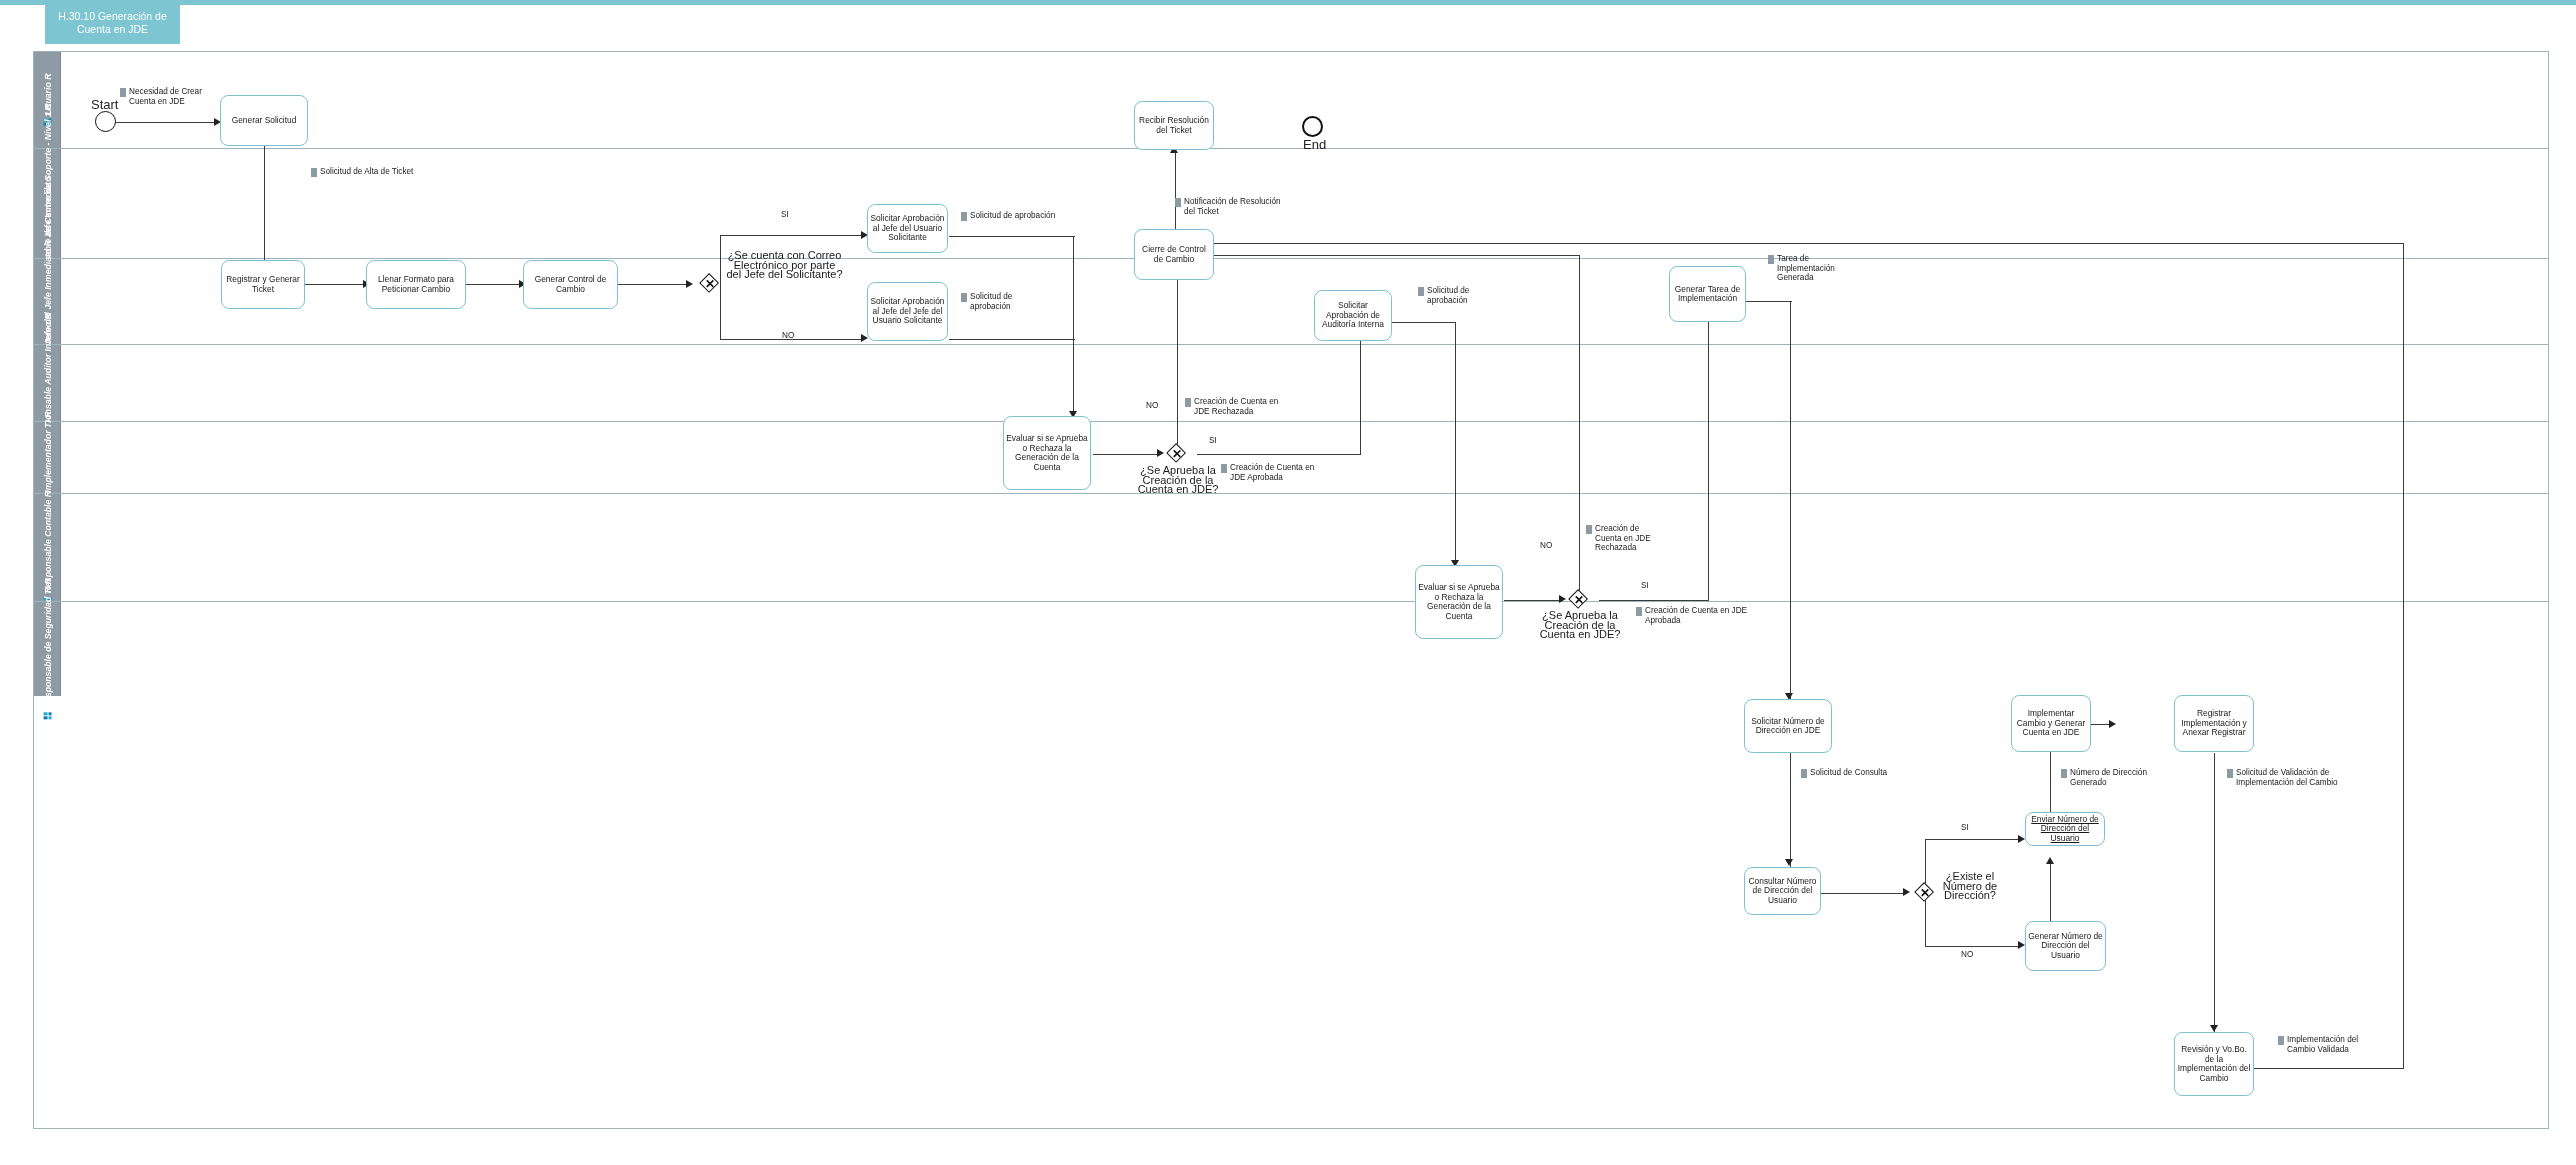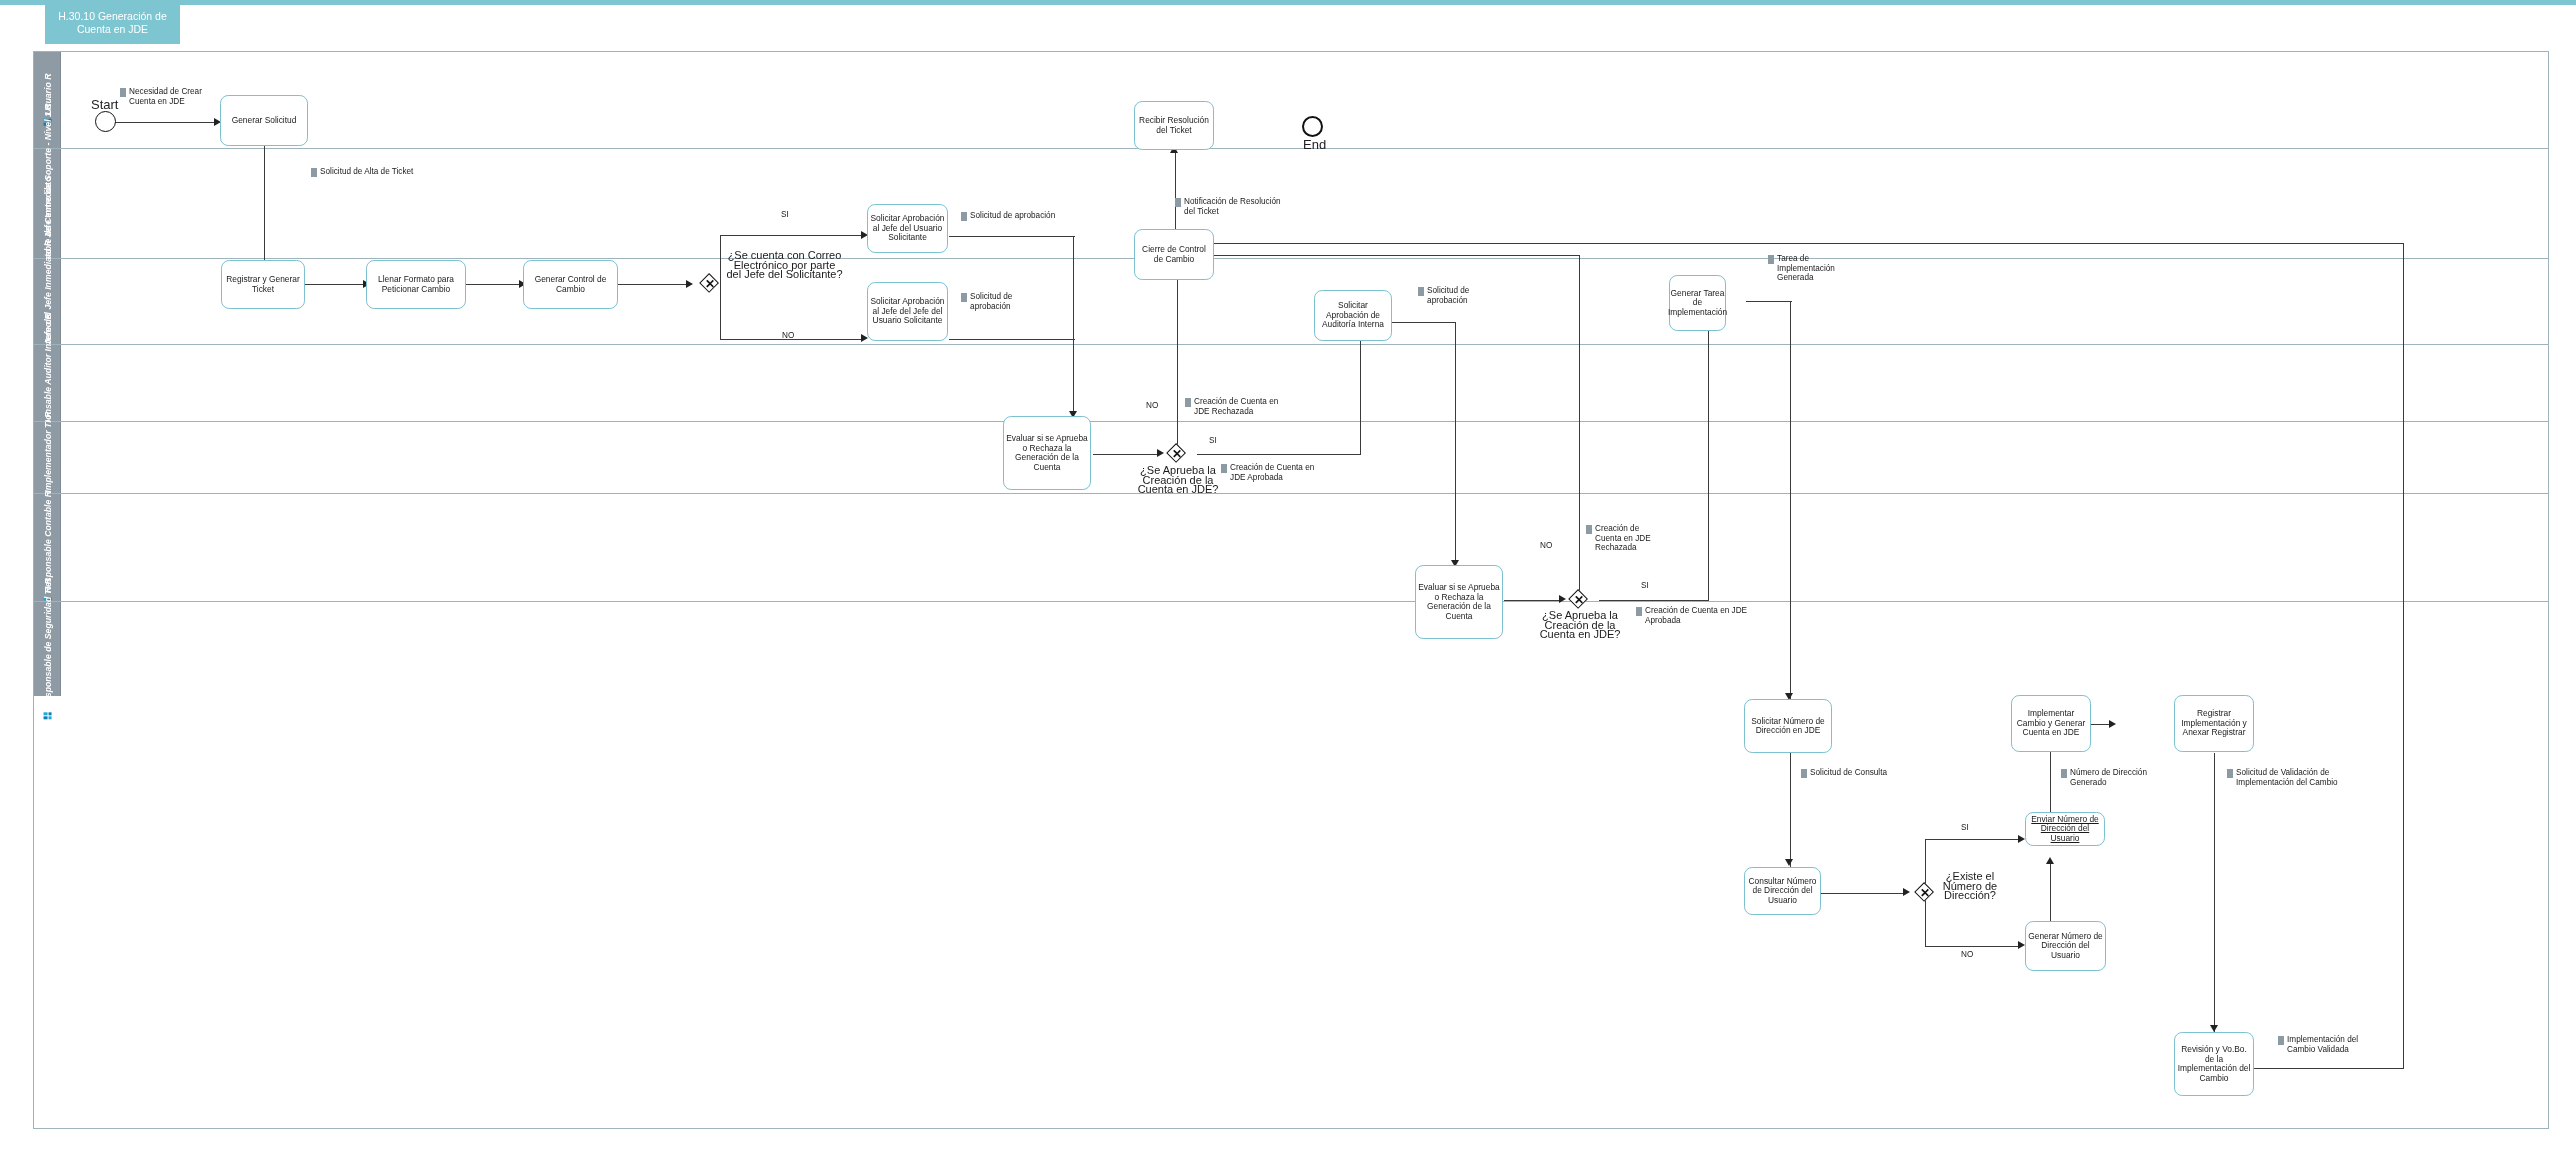--- a/index.html
+++ b/index.html
@@ -291,21 +291,21 @@
   <div class="task" style="left:867px;top:204px;width:81px;height:49px;">Solicitar Aprobación al Jefe del Usuario Solicitante</div>
 
   <div class="task" style="left:867px;top:282px;width:81px;height:59px;">Solicitar Aprobación al Jefe del Jefe del Usuario Solicitante</div>
 
   <div class="task" style="left:1134px;top:101px;width:80px;height:49px;">Recibir Resolución del Ticket</div>
 
   <div class="task" style="left:1134px;top:229px;width:80px;height:51px;">Cierre de Control de Cambio</div>
 
   <div class="task" style="left:1314px;top:290px;width:78px;height:51px;">Solicitar Aprobación de Auditoría Interna</div>
 
-  <div class="task" style="left:1669px;top:275px;width:57px;height:56px;">Generar Tarea de Implementación</div>
+  <div class="task" style="left:1669px;top:266px;width:77px;height:56px;">Generar Tarea de Implementación</div>
 
   <div class="task" style="left:1003px;top:416px;width:88px;height:74px;">Evaluar si se Aprueba o Rechaza la Generación de la Cuenta</div>
 
   <div class="task" style="left:1415px;top:565px;width:88px;height:74px;">Evaluar si se Aprueba o Rechaza la Generación de la Cuenta</div>
 
   <div class="task" style="left:1744px;top:699px;width:88px;height:54px;">Solicitar Número de Dirección en JDE</div>
 
   <div class="task" style="left:1744px;top:867px;width:77px;height:48px;">Consultar Número de Dirección del Usuario</div>
 
   <div class="task" style="left:2025px;top:812px;width:80px;height:34px;text-decoration:underline;">Enviar Número de Dirección del Usuario</div>

